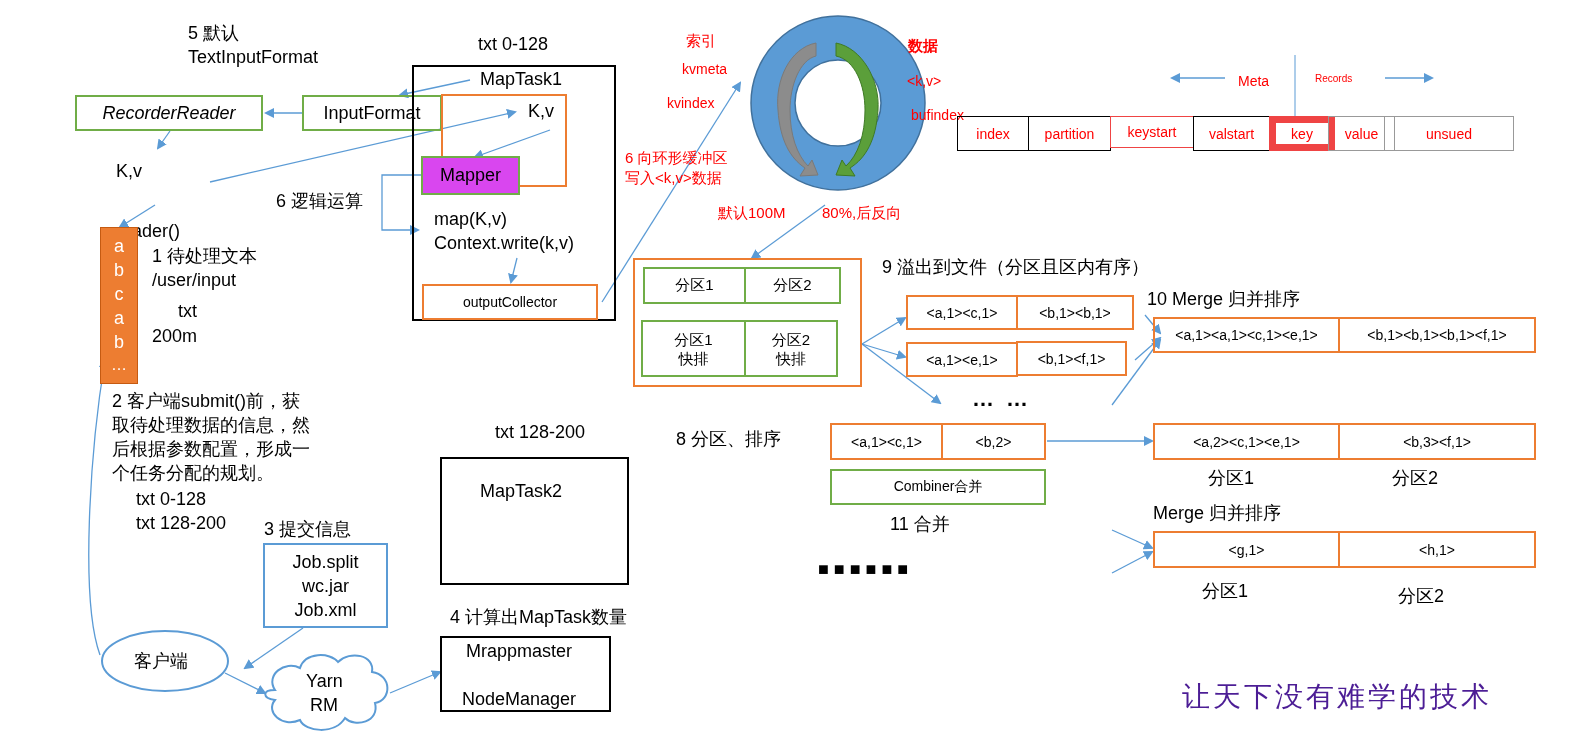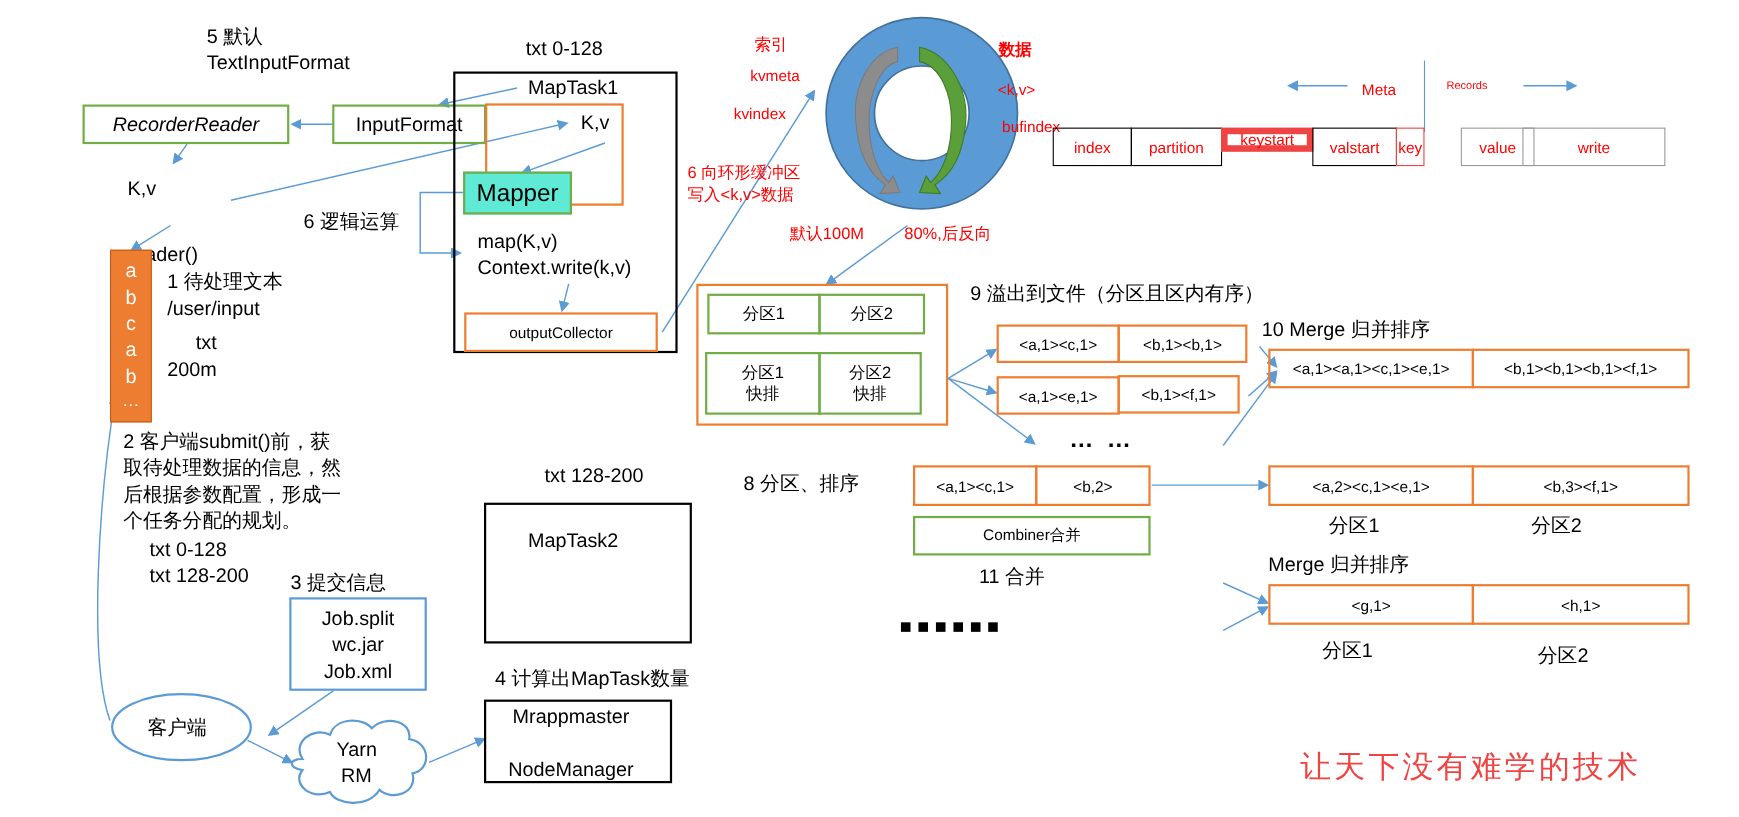--- a/index.html
+++ b/index.html
@@ -102,21 +102,21 @@
 
 <div class="t" style="left:134px;top:650px;">客户端</div>
 <div class="t" style="left:306px;top:670px;">Yarn</div>
 <div class="t" style="left:310px;top:694px;">RM</div>
 
 <div class="t" style="left:478px;top:33px;">txt 0-128</div>
 <div class="abs black" style="left:412px;top:65px;width:204px;height:256px;box-sizing:border-box;"></div>
 <div class="t" style="left:480px;top:68px;">MapTask1</div>
 <div class="abs orange" style="left:441px;top:94px;width:126px;height:93px;box-sizing:border-box;"></div>
 <div class="t" style="left:528px;top:100px;">K,v</div>
-<div class="box green" style="left:421px;top:156px;width:99px;height:39px;font-size:22px;background:#5eead4;">Mapper</div>
+<div class="box green" style="left:421px;top:156px;width:99px;height:39px;font-size:18px;background:#d946ef;">Mapper</div>
 <div class="t" style="left:276px;top:190px;">6 逻辑运算</div>
 <div class="t" style="left:434px;top:208px;">map(K,v)</div>
 <div class="t" style="left:434px;top:232px;">Context.write(k,v)</div>
 <div class="box orange" style="left:422px;top:284px;width:176px;height:36px;font-size:14px;background:#fff;">outputCollector</div>
 
 <div class="t" style="left:495px;top:421px;">txt 128-200</div>
 <div class="abs black" style="left:440px;top:457px;width:189px;height:128px;box-sizing:border-box;"></div>
 <div class="t" style="left:480px;top:480px;">MapTask2</div>
 
 <div class="t" style="left:450px;top:606px;">4 计算出MapTask数量</div>
@@ -133,25 +133,25 @@
 <div class="t red" style="left:625px;top:147px;font-size:15px;">6 向环形缓冲区</div>
 <div class="t red" style="left:625px;top:167px;font-size:15px;">写入&lt;k,v&gt;数据</div>
 <div class="t red" style="left:718px;top:202px;font-size:15px;">默认100M</div>
 <div class="t red" style="left:822px;top:202px;font-size:15px;">80%,后反向</div>
 
 <div class="t red" style="left:1238px;top:70px;font-size:14px;">Meta</div>
 <div class="t red" style="left:1315px;top:68px;font-size:10px;">Records</div>
 <div class="abs" style="left:957px;top:116px;width:557px;height:35px;">
   <div class="cell red" style="left:0;top:0;width:72px;height:35px;border:1px solid #000;">index</div>
   <div class="cell red" style="left:71px;top:0;width:83px;height:35px;border:1px solid #000;">partition</div>
-  <div class="cell red" style="left:153px;top:0;width:84px;height:22px;border:6px solid #ef4444;text-align:center;">keystart</div>
+  <div class="cell red" style="left:153px;top:0;width:84px;height:32px;border:1px solid #ef4444;text-align:center;">keystart</div>
   <div class="cell red" style="left:236px;top:0;width:77px;height:35px;border:1px solid #000;">valstart</div>
-  <div class="cell red" style="left:312px;top:0;width:26px;height:35px;border:1px solid #ef4444;">key</div>
+  <div class="cell red" style="left:312px;top:0;width:66px;height:35px;border:7px solid #ef4444;">key</div>
   <div class="cell red" style="left:371px;top:0;width:67px;height:35px;border:1px solid #999;">value</div>
-  <div class="cell red" style="left:427px;top:0;width:130px;height:35px;border:1px solid #999;">write</div>
+  <div class="cell red" style="left:427px;top:0;width:130px;height:35px;border:1px solid #999;">unsued</div>
 </div>
 
 <div class="abs orange" style="left:633px;top:258px;width:229px;height:129px;box-sizing:border-box;"></div>
 <div class="cell green" style="left:643px;top:267px;width:103px;height:37px;font-size:15px;">分区1</div>
 <div class="cell green" style="left:744px;top:267px;width:97px;height:37px;font-size:15px;">分区2</div>
 <div class="cell green" style="left:641px;top:320px;width:105px;height:57px;font-size:15px;flex-direction:column;line-height:19px;">
   <div>分区1</div>
   <div>快排</div>
 </div>
 <div class="cell green" style="left:744px;top:320px;width:94px;height:57px;font-size:15px;flex-direction:column;line-height:19px;">
@@ -181,13 +181,13 @@
 <div class="cell orange" style="left:1338px;top:423px;width:198px;height:37px;">&lt;b,3&gt;&lt;f,1&gt;</div>
 <div class="t" style="left:1208px;top:467px;">分区1</div>
 <div class="t" style="left:1392px;top:467px;">分区2</div>
 
 <div class="t" style="left:1153px;top:502px;">Merge 归并排序</div>
 <div class="cell orange" style="left:1153px;top:531px;width:187px;height:37px;">&lt;g,1&gt;</div>
 <div class="cell orange" style="left:1338px;top:531px;width:198px;height:37px;">&lt;h,1&gt;</div>
 <div class="t" style="left:1202px;top:580px;">分区1</div>
 <div class="t" style="left:1398px;top:585px;">分区2</div>
 
-<div class="t" style="left:1182px;top:686px;font-size:28px;color:#ef4444;font-family:'DejaVu Serif',serif;letter-spacing:3px;">让天下没有难学的技术</div>
+<div class="t" style="left:1182px;top:686px;font-size:28px;color:#4c1d95;font-family:'DejaVu Serif',serif;letter-spacing:3px;">让天下没有难学的技术</div>
 
 </body></html>

